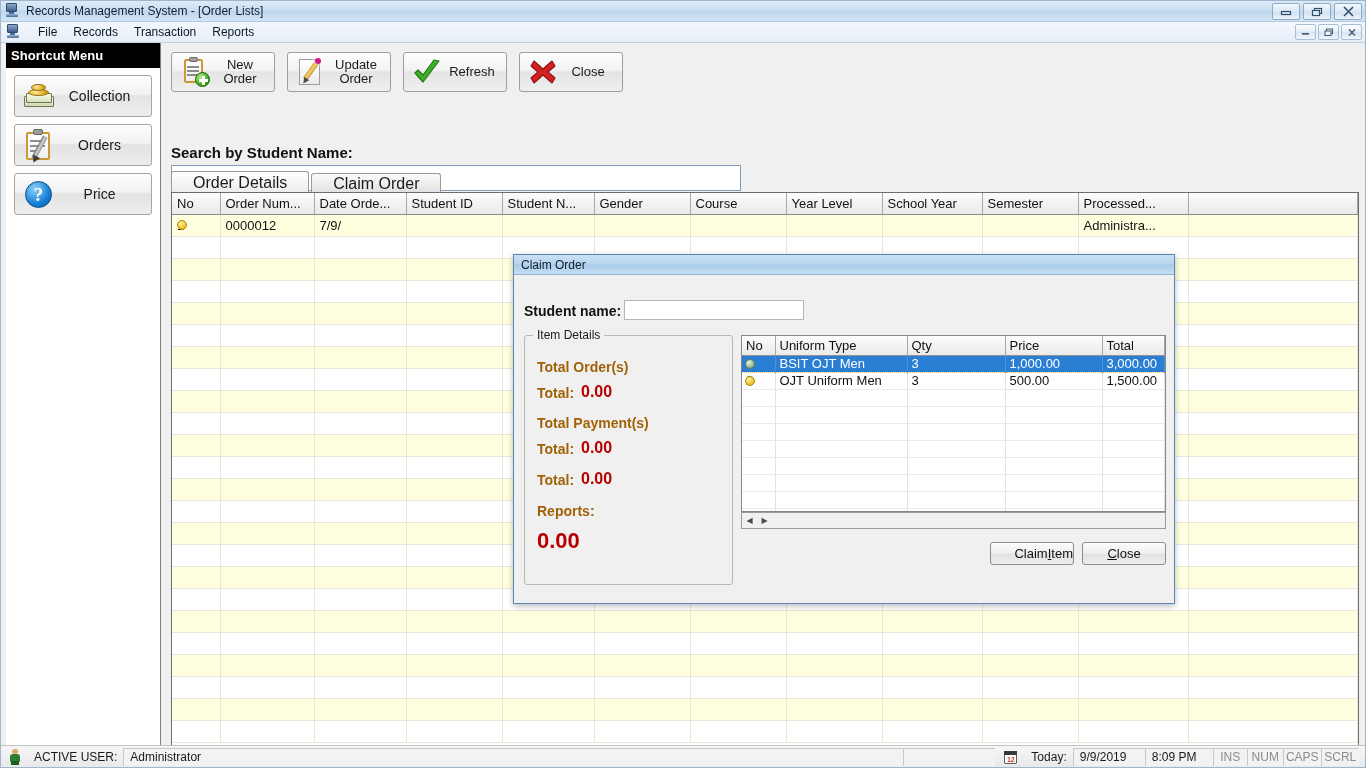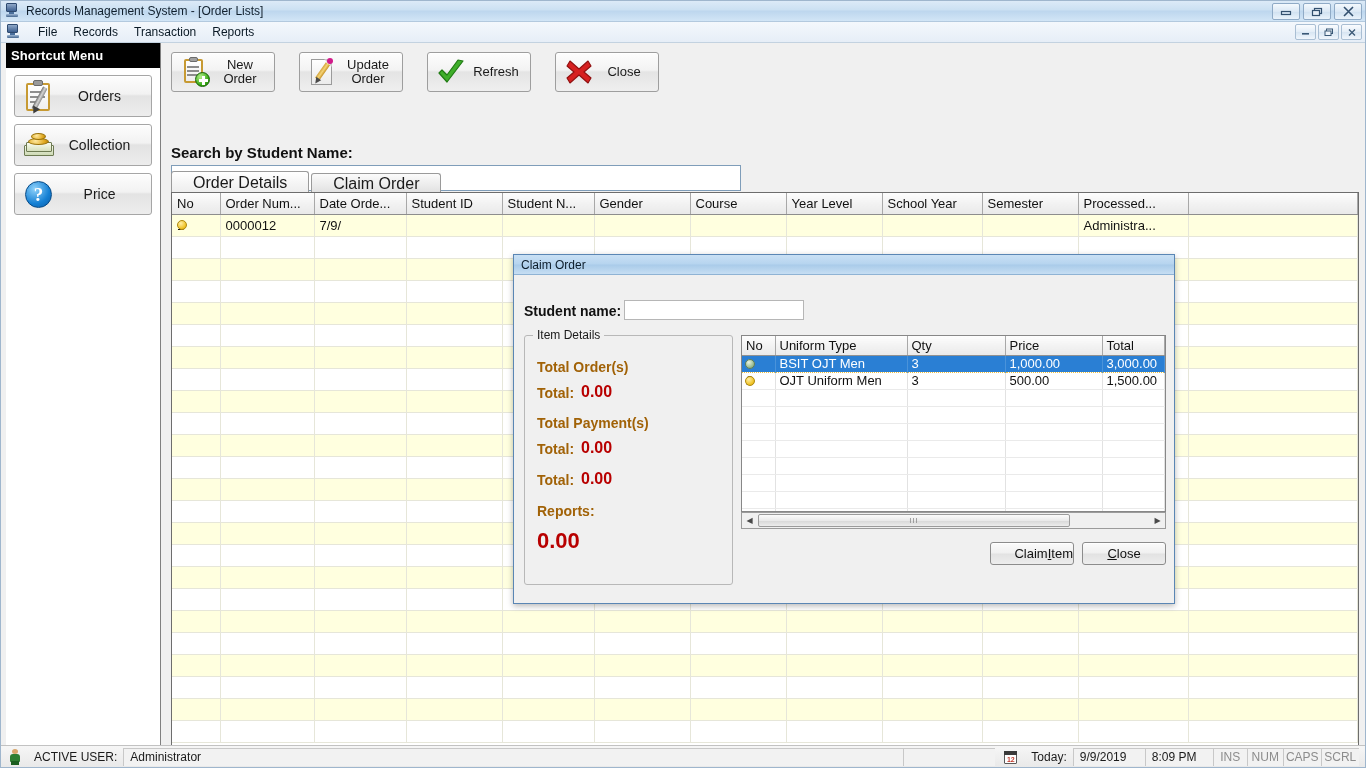--- a/index.html
+++ b/index.html
@@ -184,21 +184,21 @@
 
   
   .content {
     position: absolute; left: 161px; top: 42px;
     width: 1203px; height: 702px;
     background: #f0f0f0;
   }
 
   .toolbar {
     position: absolute; left: 9px; top: 9px;
-    display: flex; gap: 24px;
+    display: flex; gap: 12px;
   }
   .tb-btn {
     height: 40px; min-width: 104px;
     background: linear-gradient(to bottom, #fdfdfd 0%, #f3f3f3 45%, #e4e4e4 50%, #efefef 100%);
     border: 1px solid #9e9e9e; border-radius: 3px;
     display: flex; align-items: center; gap: 6px;
     padding: 0 10px 0 8px;
     box-shadow: inset 0 1px 0 #ffffff;
   }
   .tb-ico { width: 30px; height: 30px; position: relative; flex: none; }
@@ -541,40 +541,40 @@
             <path d="M2 1.5 L8 7.5 M8 1.5 L2 7.5" stroke="#3a5876" stroke-width="1.3" fill="none"></path>
           </svg>
       </div>
     </div>
   </div>
 
   <div class="sidebar">
     <div class="sidebar-header">Shortcut Menu</div>
 
     <div class="sb-btn">
+      <div class="sb-ico ico-money">
+        <div class="bill"></div>
+          <div class="bill2"></div>
+          <div class="coin c2"></div>
+          <div class="coin c1"></div>
+      </div>
+      <div class="sb-label">Collection</div>
+    </div>
+
+    <div class="sb-btn">
       <div class="sb-ico ico-order">
         <div class="board"></div>
           <div class="clip"></div>
         <div class="line l1"></div>
           <div class="line l2"></div>
           <div class="line l3"></div>
         <div class="pen"></div>
           <div class="nib"></div>
       </div>
       <div class="sb-label">Orders</div>
-    </div>
-
-    <div class="sb-btn">
-      <div class="sb-ico ico-money">
-        <div class="bill"></div>
-          <div class="bill2"></div>
-          <div class="coin c2"></div>
-          <div class="coin c1"></div>
-      </div>
-      <div class="sb-label">Collection</div>
     </div>
 
     <div class="sb-btn">
       <div class="sb-ico ico-help">
         <div class="circle"></div>
           <div class="q">?</div>
       </div>
       <div class="sb-label">Price</div>
     </div>
   </div>
@@ -1123,23 +1123,20 @@
                   <td>&nbsp;</td>
                   <td>&nbsp;</td>
                   <td>&nbsp;</td>
                 </tr>
               </tbody>
           </table>
         </div>
 
         <div class="hscroll">
           <div class="hs-arrow">◀</div>
-          <div class="hs-track">
-            <div class="hs-thumb">III</div>
-          </div>
           <div class="hs-arrow">▶</div>
         </div>
 
         <div class="dlg-btn" style="left:476px; top:267px;justify-content:flex-end;">
           <span>Claim </span>
             <u>I</u>
             <span>tem</span>
         </div>
         <div class="dlg-btn" style="left:568px; top:267px;">
           <span></span>

